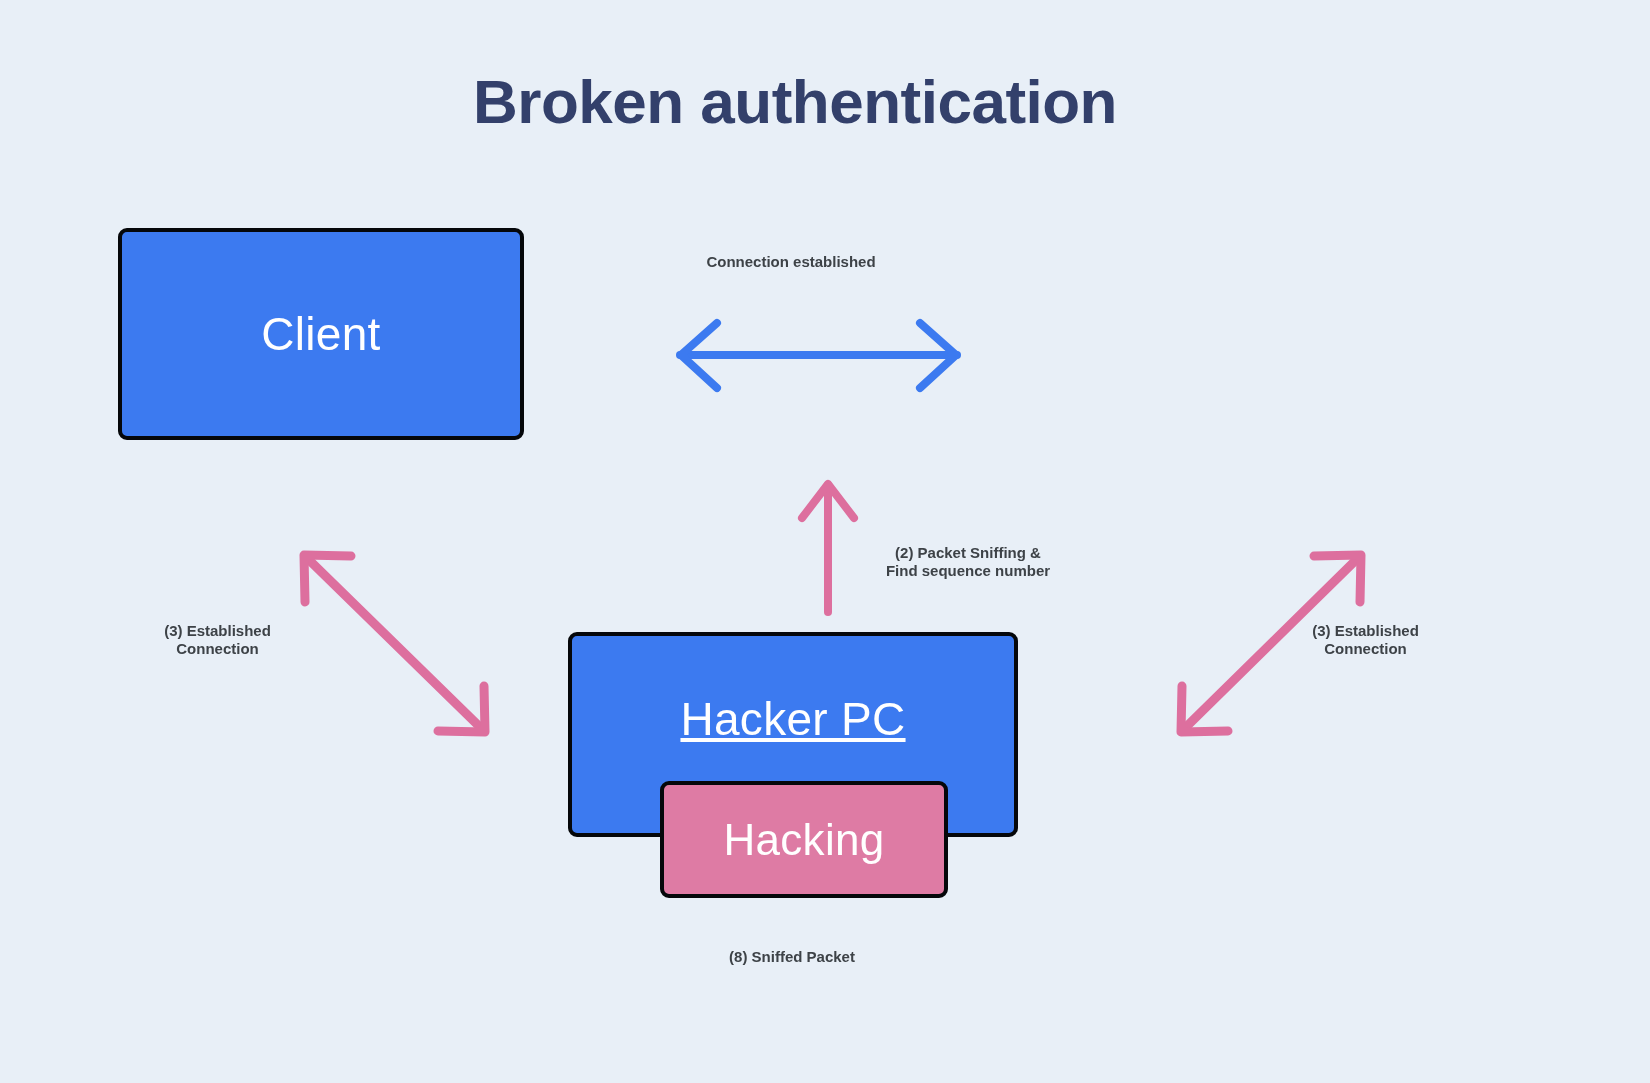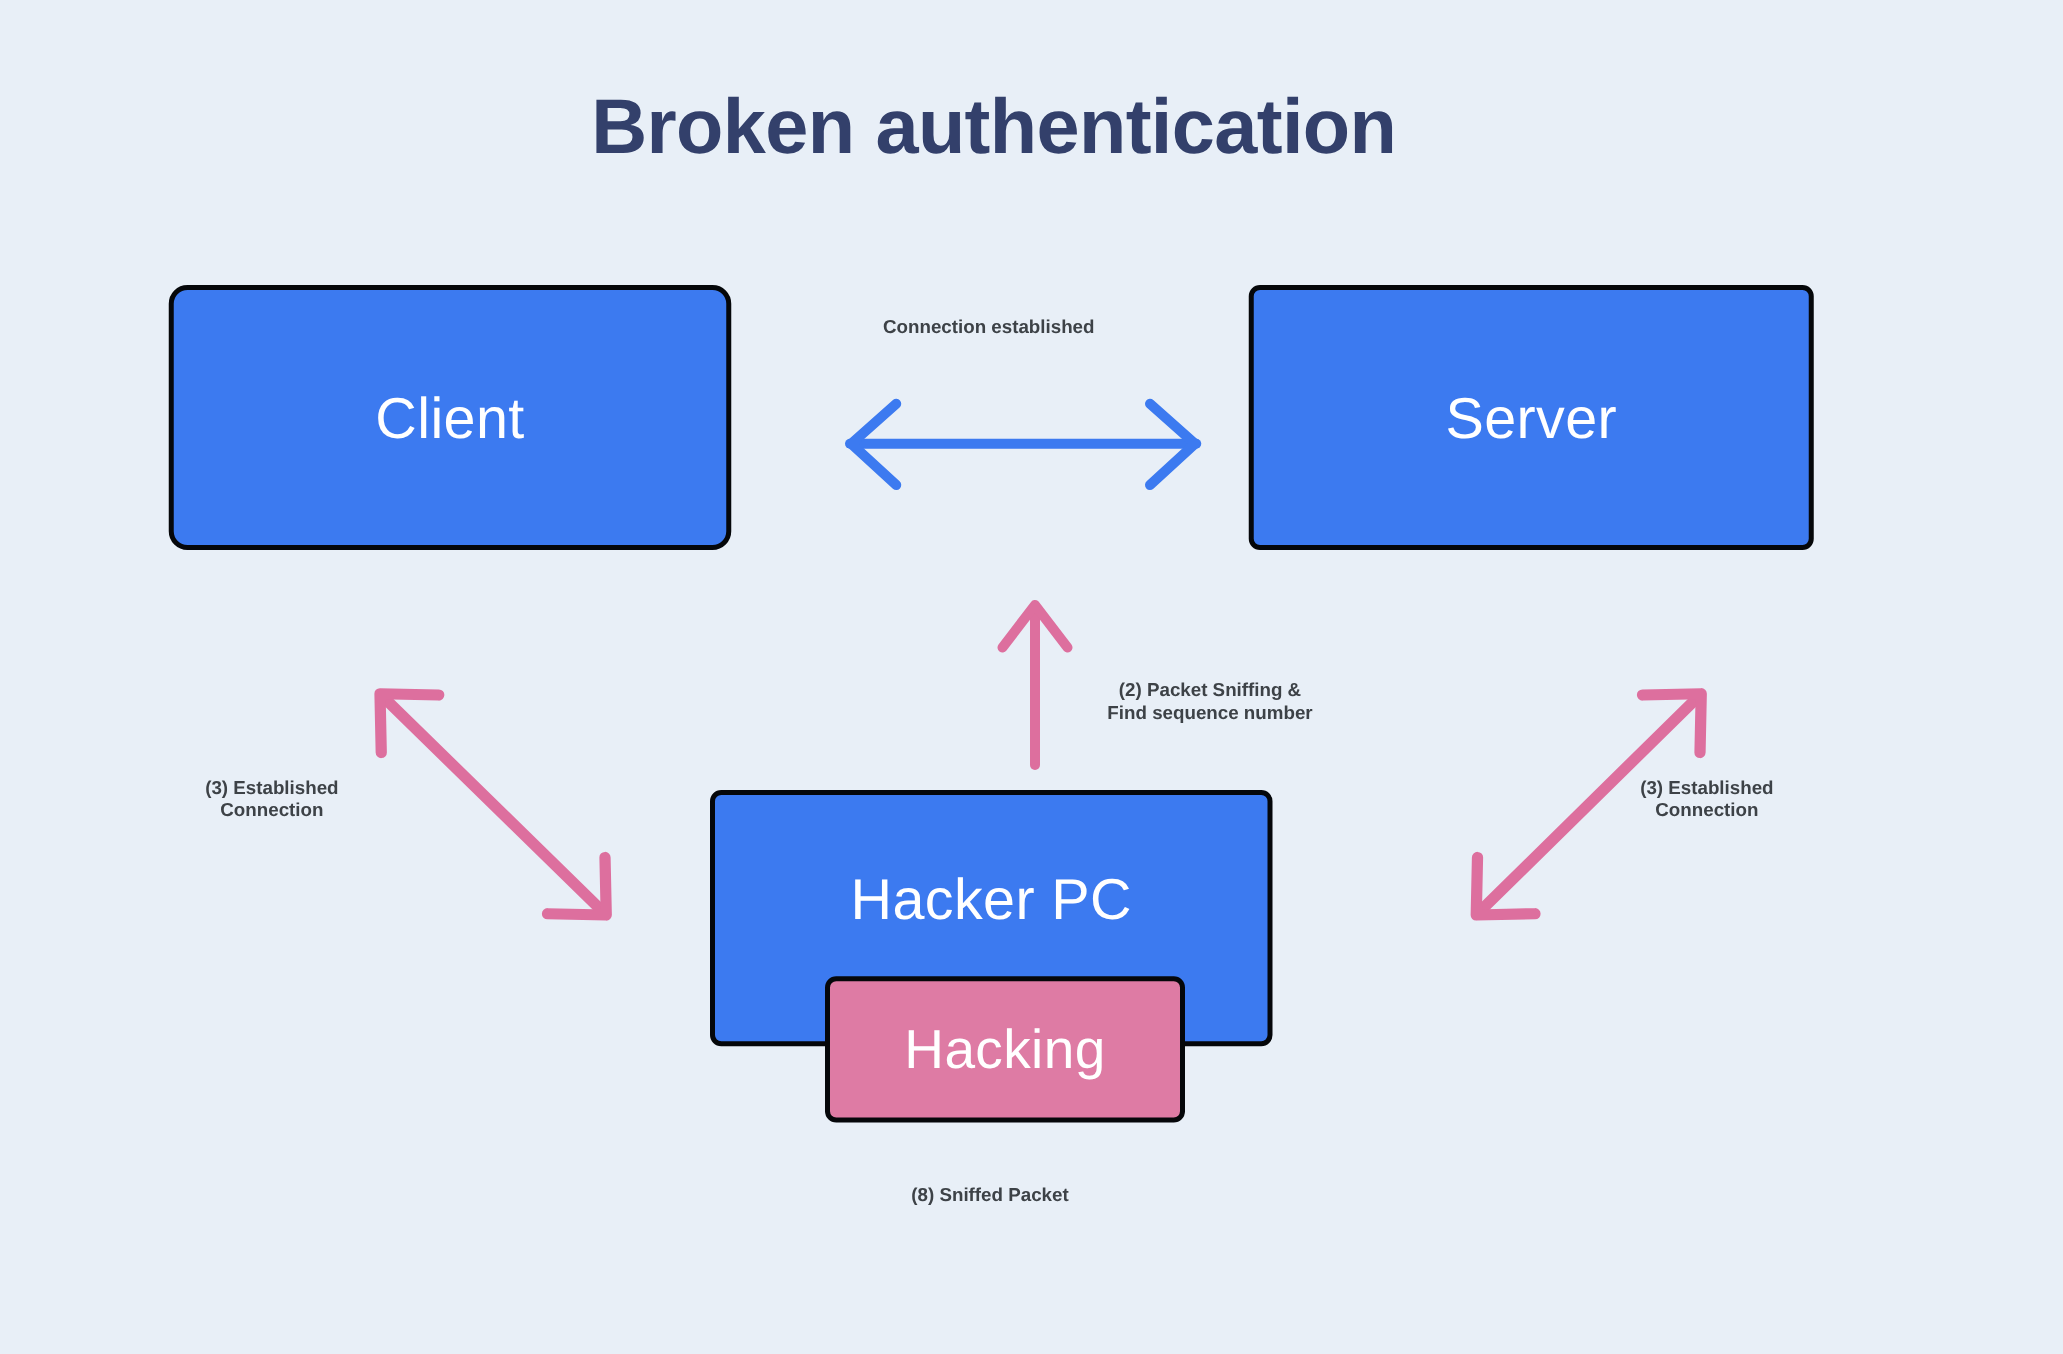--- a/index.html
+++ b/index.html
@@ -42,21 +42,21 @@
     align-items: center;
     justify-content: center;
     color: #ffffff;
     font-size: 46px;
     font-weight: 500;
     letter-spacing: 0.3px;
   }
   .node.blue { background: #3c7af0; }
   .node.pink { background: #de7ba4; }
 
-  #node-client { left: 135px;  top: 228px; width: 450px; height: 212px; border-radius: 15px; }
+  #node-client { left: 118px;  top: 228px; width: 406px; height: 212px; }
   #node-server { left: 999px;  top: 228px; width: 452px; height: 212px; }
   #node-hacker { left: 568px;  top: 632px; width: 450px; height: 205px; z-index: 2; }
   #node-hacking{ left: 660px;  top: 781px; width: 288px; height: 117px; z-index: 3;
                  font-size: 44px; }
 
   
   #arrows {
     position: absolute;
     left: 0; top: 0;
     width: 1650px; height: 1083px;
@@ -109,26 +109,23 @@
       <line x1="1182" y1="731" x2="1360" y2="556"></line>
       <polyline points="1182,686 1181,732 1228,731"></polyline>
       <polyline points="1314,556 1361,555 1360,602"></polyline>
     </g>
   </svg>
 
   <div id="node-client" class="node blue">
     <span>Client</span>
   </div>
 
-  <div id="node-server" class="node blue">
-    <span>Server</span>
-  </div>
 
   <div id="node-hacker" class="node blue">
-    <span style="position:relative; top:-16px;">Hacker PC</span>
+    <span style="position:relative; top:-16px;text-decoration:underline;">Hacker PC</span>
   </div>
 
   <div id="node-hacking" class="node pink">
     <span>Hacking</span>
   </div>
 
   <div id="label-connection-established" class="label">Connection established</div>
 
   <div id="label-packet-sniffing" class="label">(2) Packet Sniffing &amp;
 Find sequence number</div>

